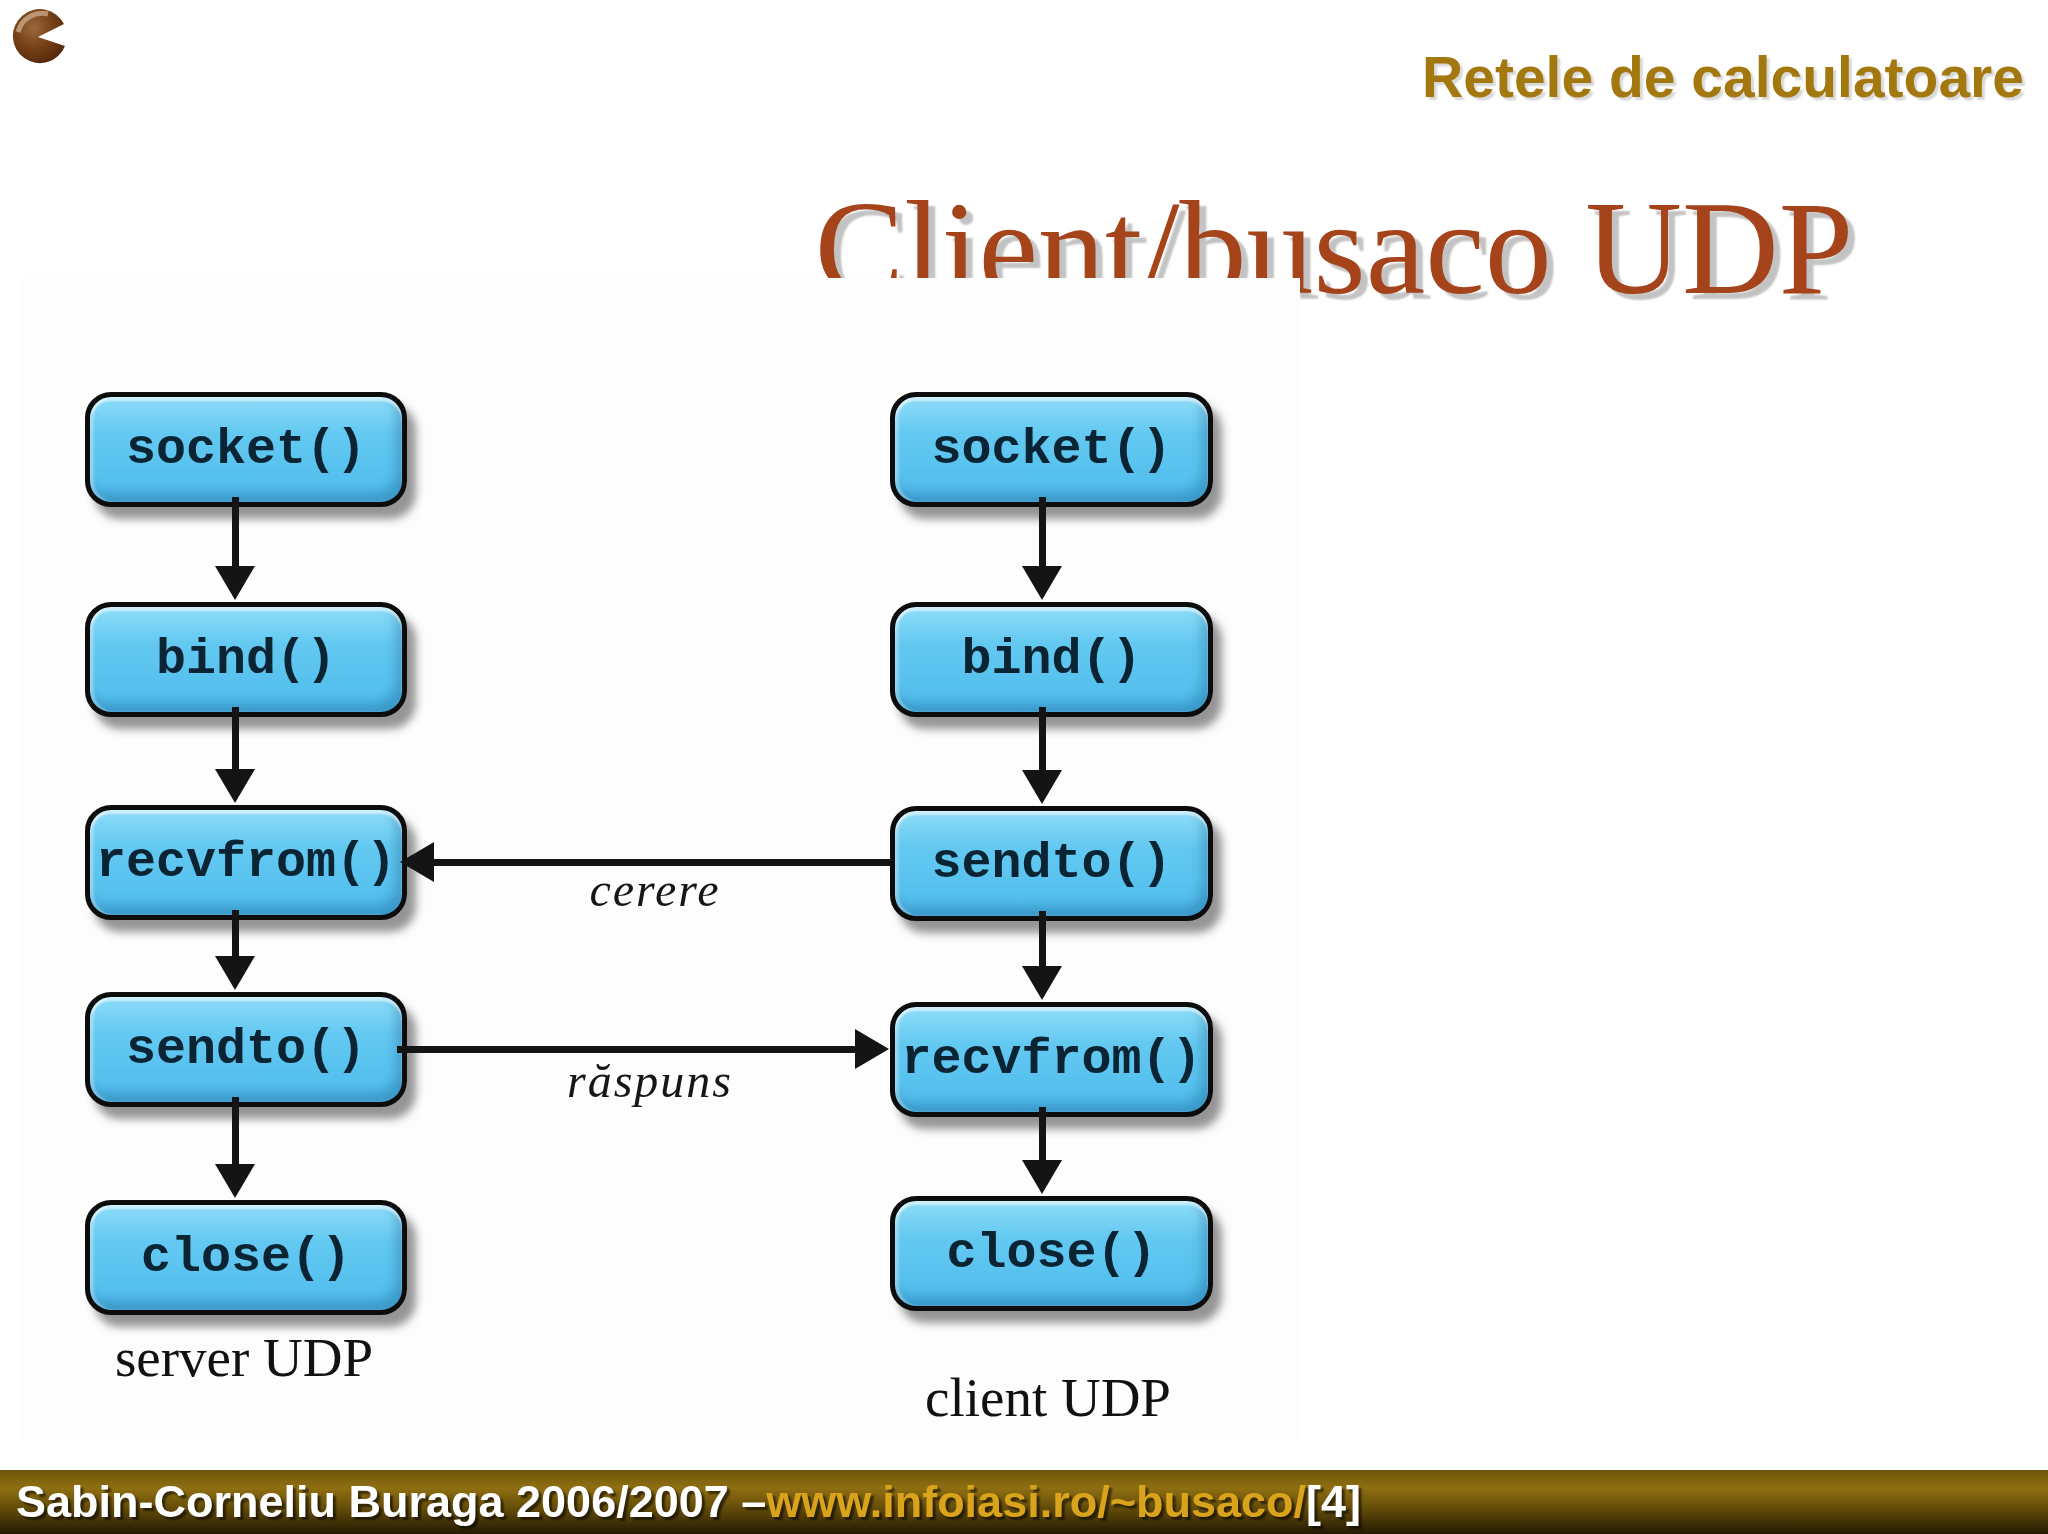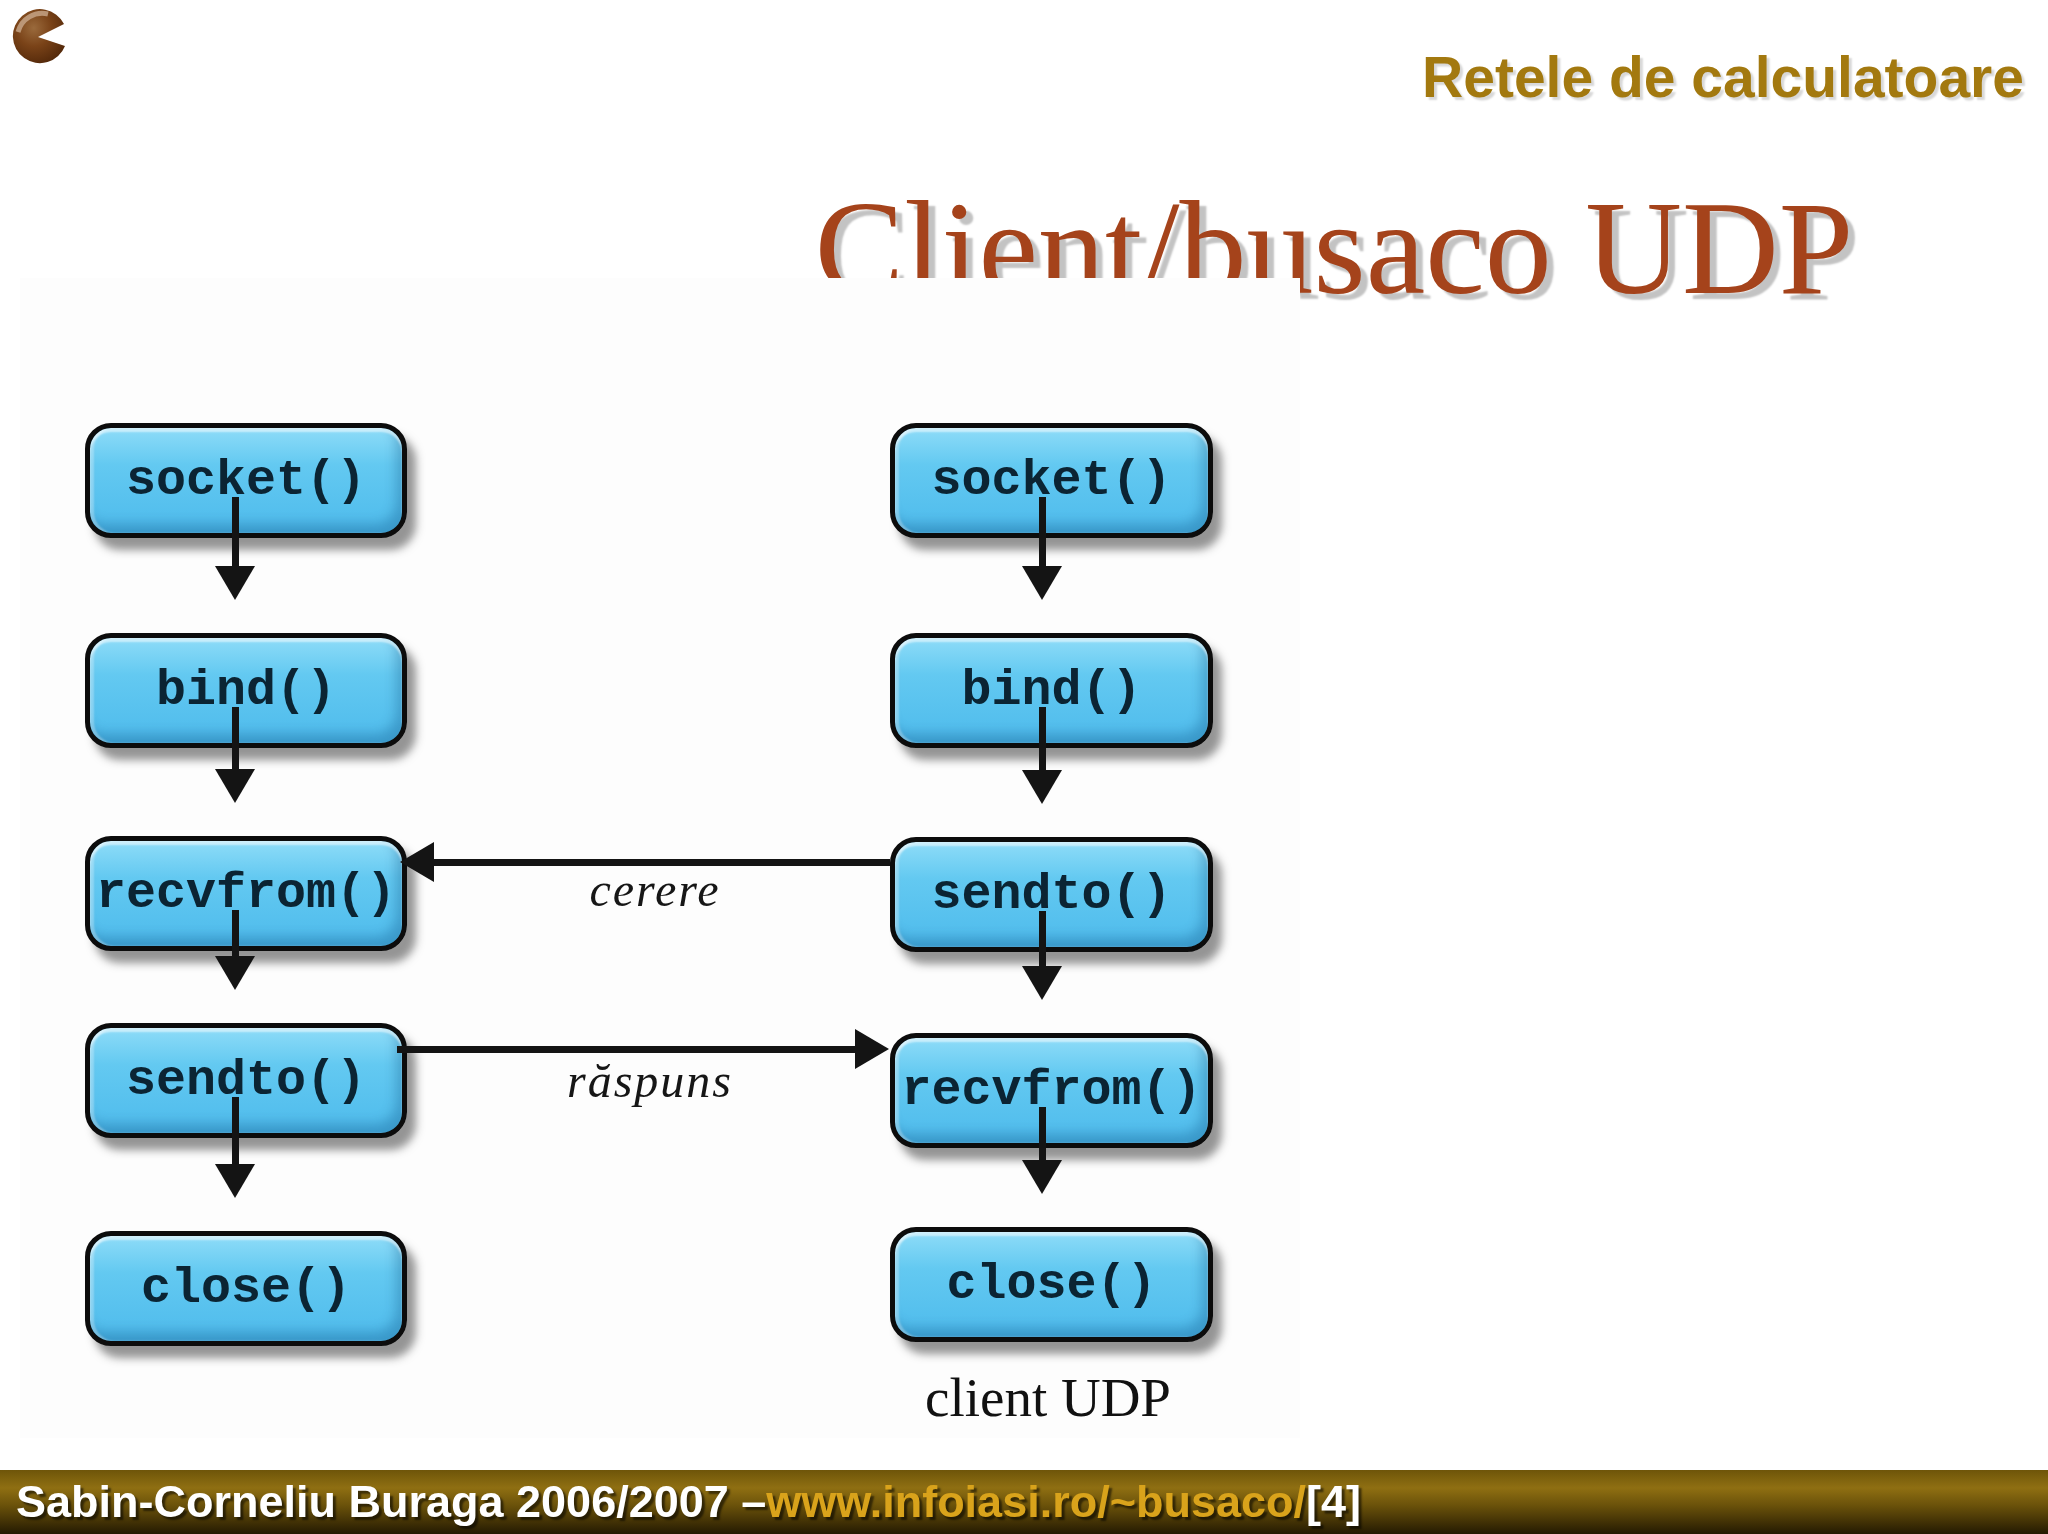--- a/index.html
+++ b/index.html
@@ -33,21 +33,21 @@
   .node{
     position:absolute;
     background:linear-gradient(180deg,#8edcf8 0%,#63c9f1 35%,#4ebbec 100%);
     border:5px solid #0c0c0c;
     border-radius:26px;
     box-shadow:
       inset 0 4px 2px rgba(255,255,255,.55),
       inset 4px 0 2px rgba(255,255,255,.30),
       inset -6px -9px 12px rgba(0,60,110,.28),
       9px 12px 9px rgba(45,45,45,.50);
-    display:flex;align-items:center;justify-content:center;margin-top:31px;
+    display:flex;align-items:center;justify-content:center;
   }
   .node-label{
     font-family:"Liberation Mono", monospace;
     font-weight:bold;font-size:50px;color:#0b2433;
     white-space:nowrap;
   }
   
   .arrow-v{position:absolute;width:40px;display:flex;flex-direction:column;align-items:center;}
   .arrow-v .shaft{width:7px;flex:1;background:#141414;}
   .arrow-v .head{width:0;height:0;border-left:20px solid transparent;border-right:20px solid transparent;border-top:34px solid #141414;}
@@ -178,20 +178,21 @@
       <div class="shaft"></div>
   </div>
   <div class="msg-label" style="left:495px;top:584px;width:280px;">cerere</div>
 
   <div class="arrow-h" style="left:377px;top:751px;width:492px;">
     <div class="shaft"></div>
       <div class="head-right"></div>
   </div>
   <div class="msg-label" style="left:490px;top:775px;width:280px;">răspuns</div>
 
+  <div class="col-caption" style="left:64px;top:1048px;width:320px;">server UDP</div>
   <div class="col-caption" style="left:868px;top:1048px;width:320px;margin-top:40px;">client UDP</div>
 </div>
 
 <div class="footer">
   <span class="author">Sabin-Corneliu Buraga 2006/2007 –</span>
   <span class="link">www.infoiasi.ro/~busaco/</span>
   <span class="pageref">[4]</span>
 </div>
 
 </body></html>

